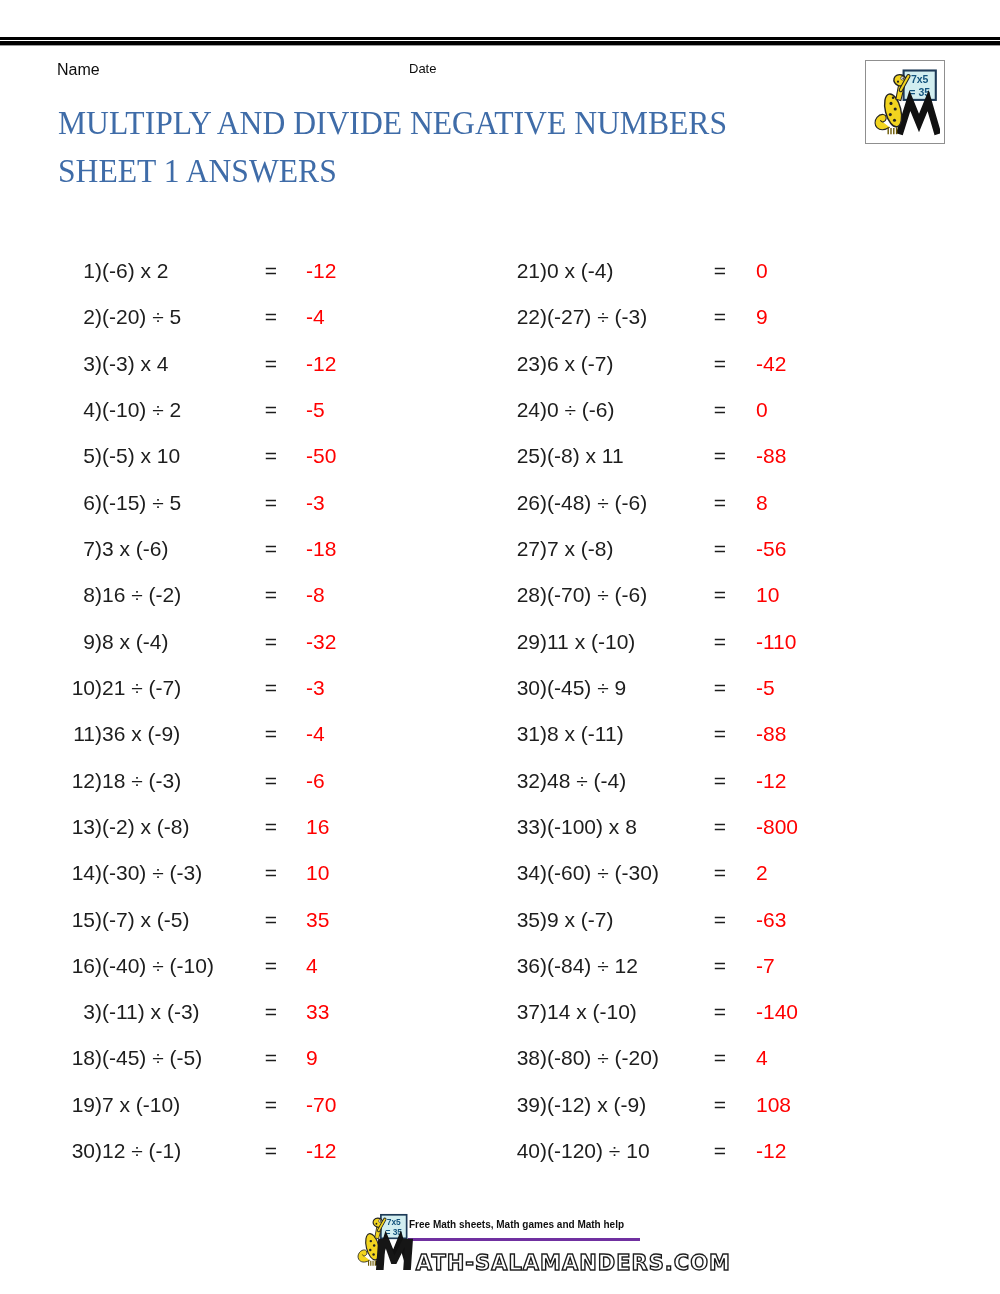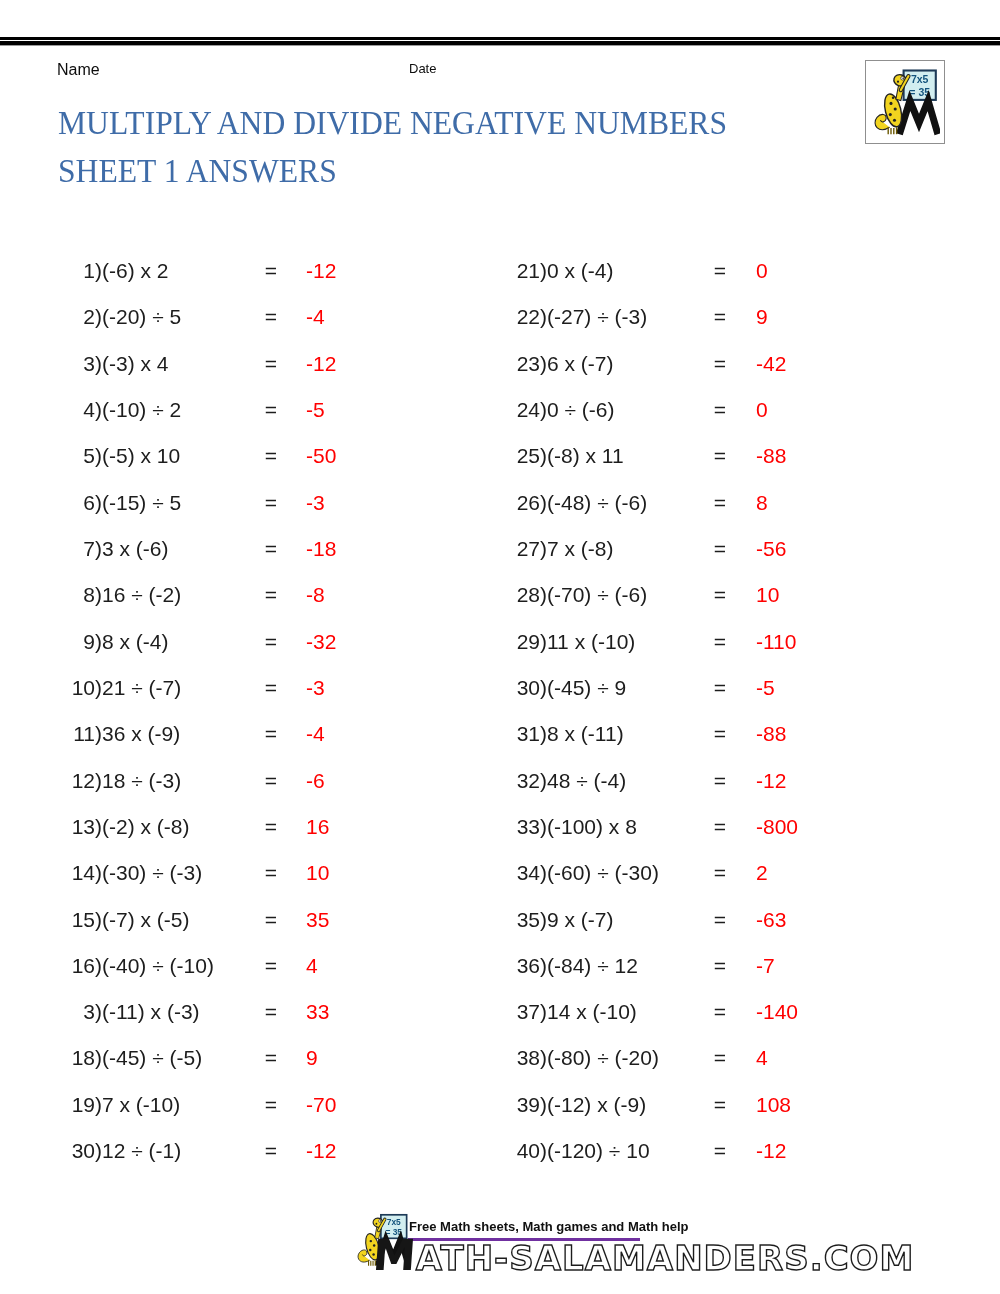--- a/index.html
+++ b/index.html
@@ -29,27 +29,27 @@
   .prow{display:flex;align-items:center;height:46.32px;font-size:21px;color:var(--ptext,#1d1d1d);}
   .pnum{width:60px;text-align:right;flex:none;}
   .pexpr{width:147px;text-align:left;flex:none;}
   .peq{width:44px;text-align:center;flex:none;}
   .col-right .pexpr{width:150px;}
   .col-right .peq{width:46px;}
   .pans{margin-left:13px;color:var(--ans-red,#ff0000);}
   
   .footer-sal{position:absolute;left:354px;top:1211px;width:56px;height:58px;}
   .footer-sal svg{width:56px;height:58px;}
-  .tagline{position:absolute;left:409px;top:1219px;font-size:13px;font-weight:bold;color:#101010;}
+  .tagline{position:absolute;left:409px;top:1219px;font-size:10px;font-weight:bold;color:#101010;}
   .purple-rule{position:absolute;left:408px;top:1238px;width:232px;height:3px;
                background:var(--rule-purple,#7030a0);}
   .site-name{position:absolute;left:373px;top:1234px;display:flex;align-items:baseline;
              font-family:"DejaVu Sans",sans-serif;white-space:nowrap;}
   .big-m{font-size:43px;font-weight:bold;color:#161616;line-height:1;transform:skewX(-4deg);}
-  .site-rest{font-size:34px;font-weight:bold;letter-spacing:1px;line-height:1;
+  .site-rest{font-size:21px;font-weight:bold;letter-spacing:1px;line-height:1;
              color:#ffffff;-webkit-text-stroke:1.4px #1c1c1c;}
 </style>
 </head>
 <body>
 
 <div class="page">
 
   <div class="toprule">
     <div class="b1"></div>
       <div class="b2"></div>

